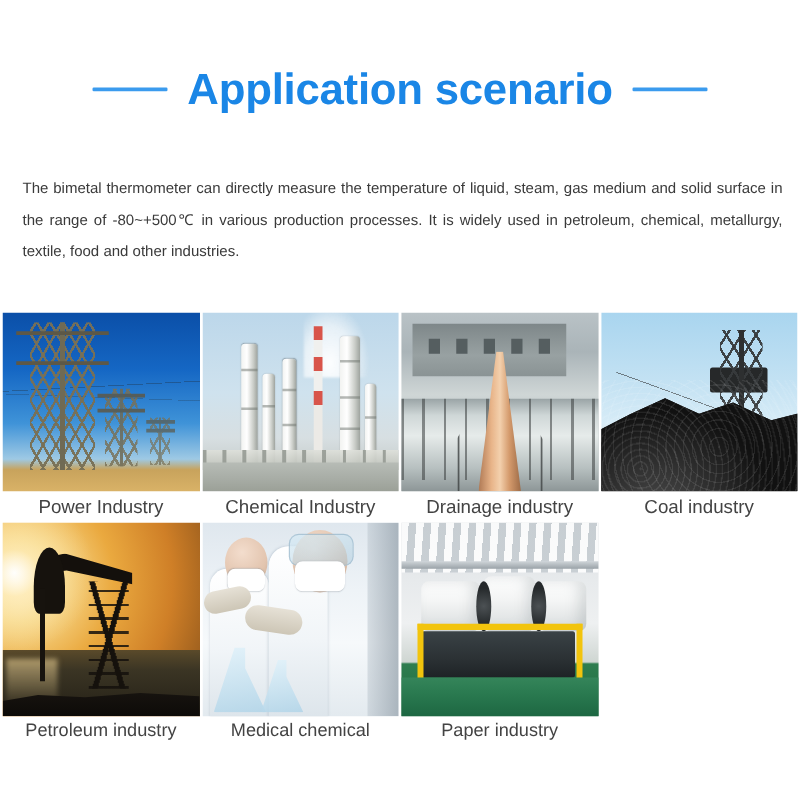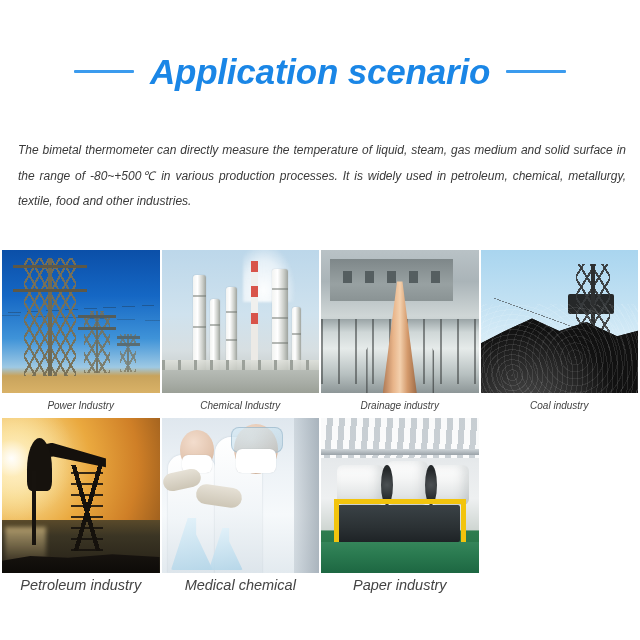--- a/index.html
+++ b/index.html
@@ -12,21 +12,20 @@
     height: 640px;
     overflow: hidden;
     font-family: "Liberation Sans", sans-serif;
     -webkit-font-smoothing: antialiased;
   }
   .page {
     position: relative;
     width: 640px;
     height: 536px;
     background: #ffffff;
-    font-style: italic;
   }
 
   
   .title-row {
     position: absolute;
     top: 48px;
     left: 0;
     width: 640px;
     height: 46px;
     display: flex;
@@ -89,21 +88,21 @@
     background: #888;
   }
   .row2 .photo { height: 155px; }
   .caption {
     height: 25px;
     display: flex;
     align-items: center;
     justify-content: center;
     background: #ffffff;
     color: #434343;
-    font-size: 10px;
+    font-size: 15px;
     white-space: nowrap;
   }
   .row2 .caption { height: 23px; font-size: 14.5px; }
 
   
   .lyr { position: absolute; }
 
   
   .p-power {
     background: linear-gradient(#0b4fa8 0%, #1567c4 32%, #3f93d8 62%, #9ec9e4 82%, #c8a35c 88%, #d9b267 100%);

